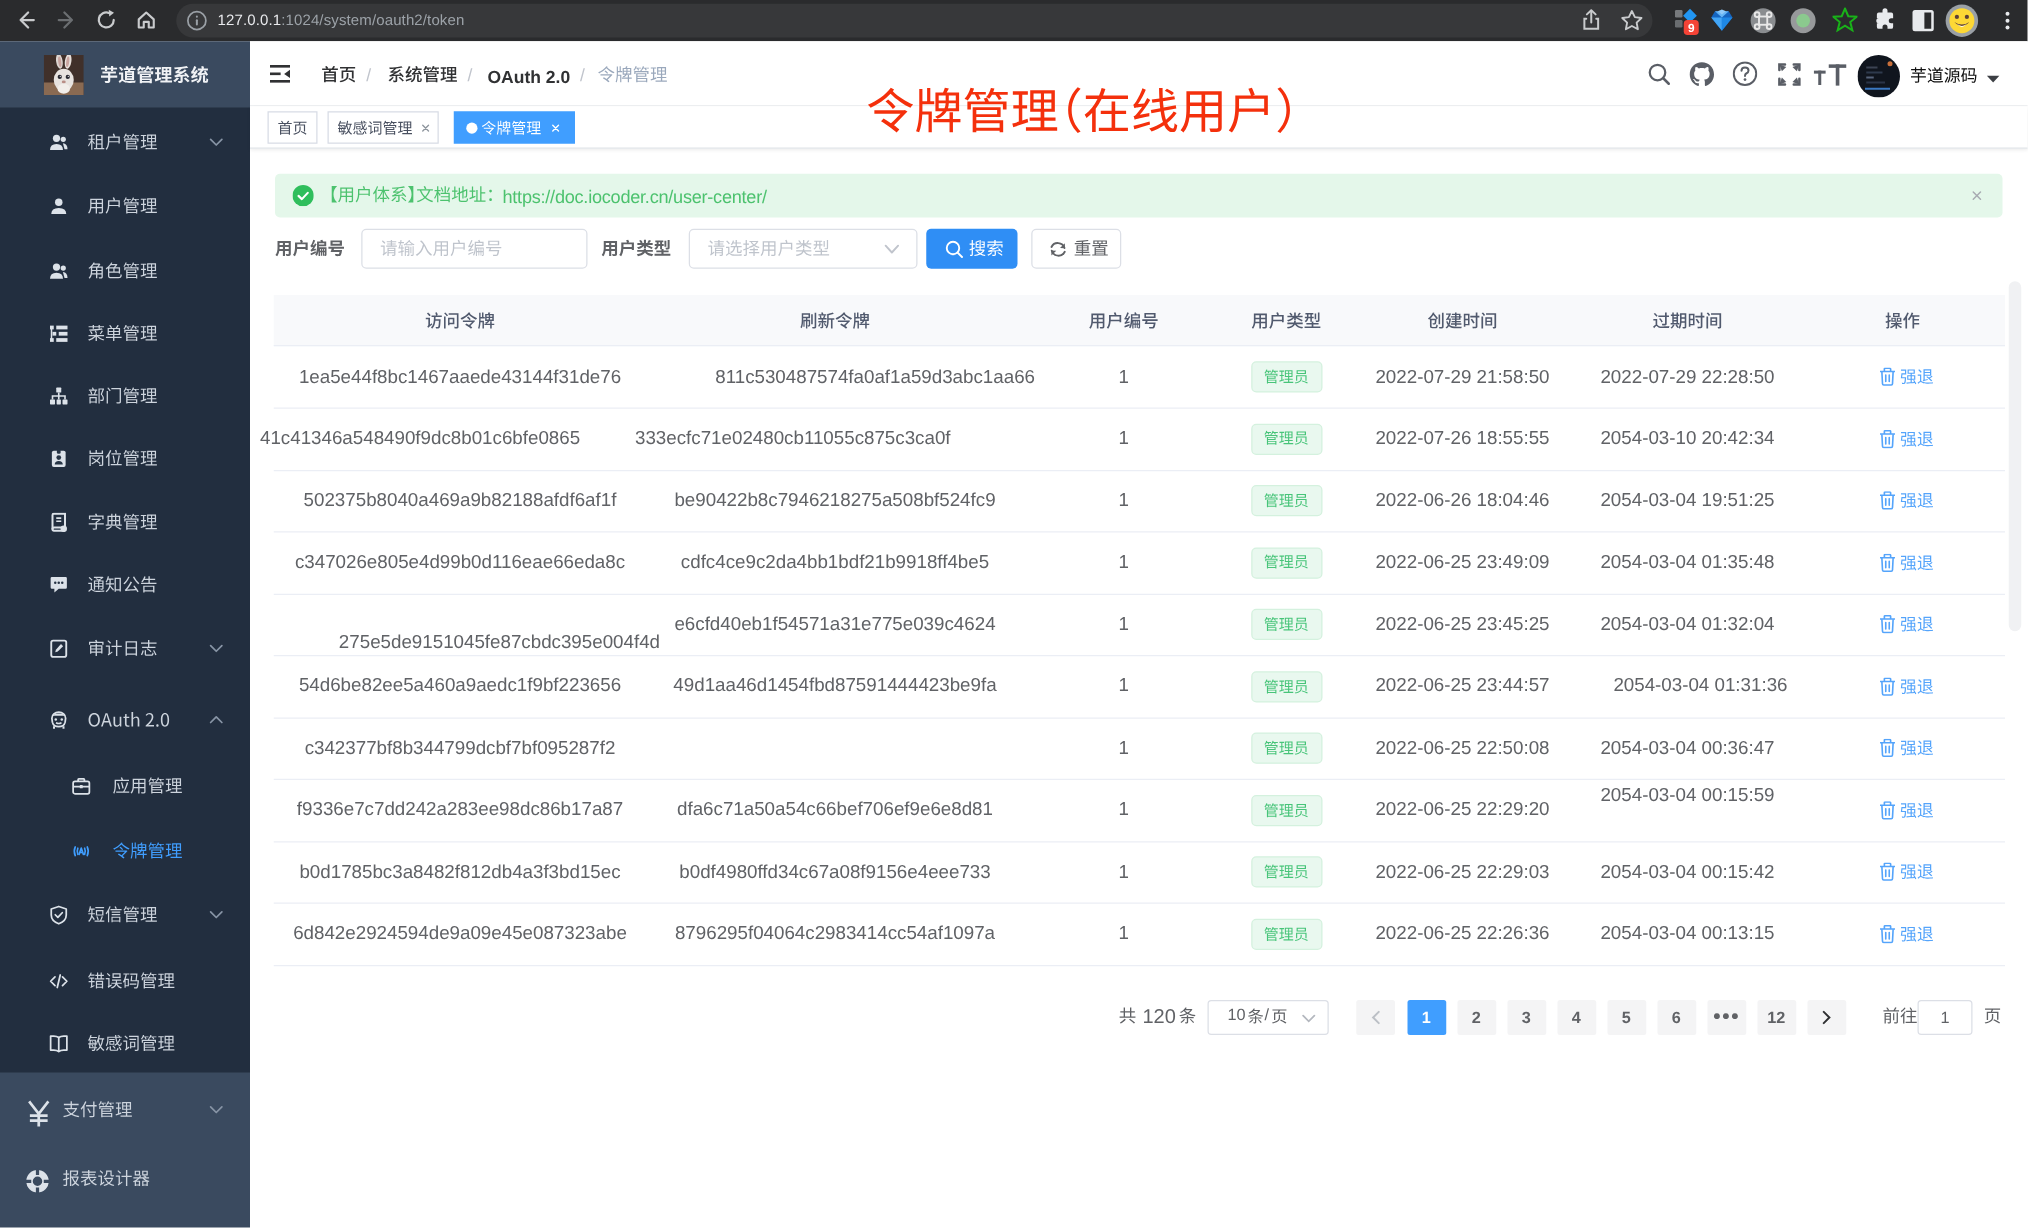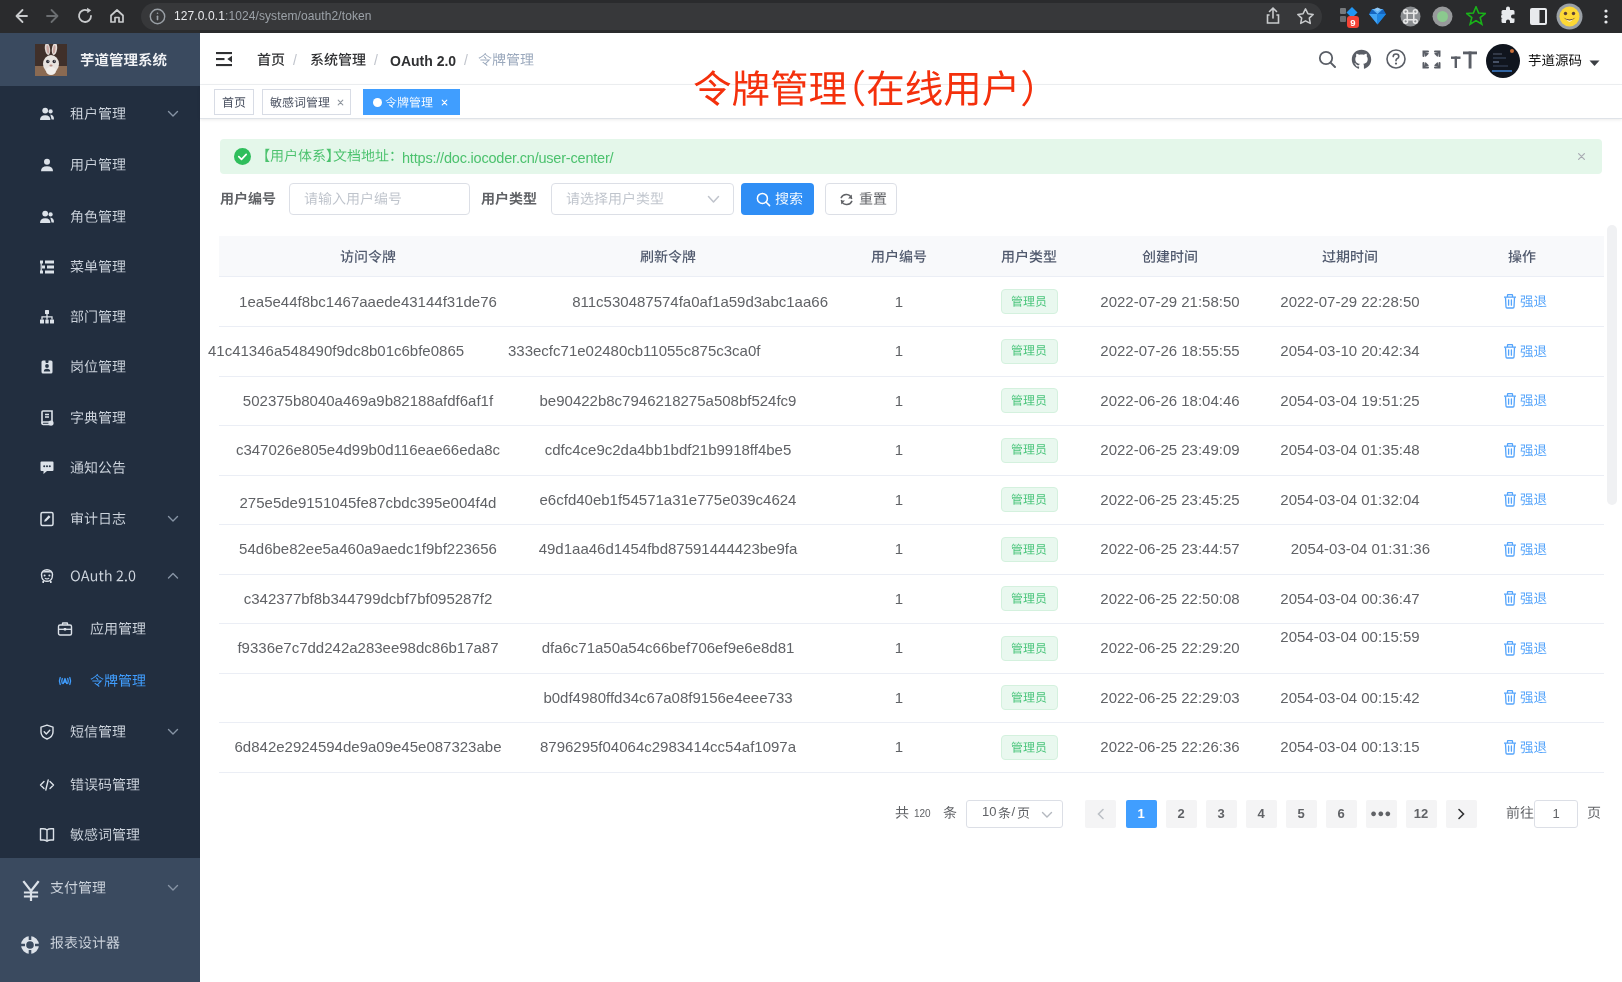--- a/index.html
+++ b/index.html
@@ -503,21 +503,21 @@
     <div class="abs cell" style="left:1270px;top:440.2px;width:160px;text-align:center">2054-03-04 01:35:48</div>
     <svg class="abs" style="left:1503px;top:442.8px" width="14" height="15" viewBox="0 0 14 15">
       <path d="M1 3.2 L13 3.2 M4.5 3 L4.5 1.2 Q4.5 0.6 5.1 0.6 L8.9 0.6 Q9.5 0.6 9.5 1.2 L9.5 3" stroke="#54a4fb" stroke-width="1.3" fill="none"></path>
       <path d="M2.5 3.4 L3 13 Q3.05 14 4 14 L10 14 Q10.95 14 11 13 L11.5 3.4" stroke="#54a4fb" stroke-width="1.3" fill="none"></path>
       <path d="M5.6 6 L5.6 11.2 M8.4 6 L8.4 11.2" stroke="#54a4fb" stroke-width="1.3" stroke-linecap="round"></path>
     </svg>
     <svg style="position:absolute;left:1520.0px;top:441.5px" width="27.7" height="17.6" viewBox="0 0 27.7 17.6">
       <use href="#g_qt"></use>
     </svg>
     <div class="abs" style="left:219px;top:524.0px;width:1385px;height:1px;background:#ebeef5"></div>
-    <div class="abs cell" style="left:208px;top:493px;width:320px;text-align:center">275e5de9151045fe87cbdc395e004f4d</div>
+    <div class="abs cell" style="left:208px;top:504px;width:320px;text-align:right">275e5de9151045fe87cbdc395e004f4d</div>
     <div class="abs cell" style="left:508px;top:489.8px;width:320px;text-align:center">e6cfd40eb1f54571a31e775e039c4624</div>
     <div class="abs cell" style="left:859px;top:489.8px;width:80px;text-align:center">1</div>
     <div class="abs" style="left:1000.5px;top:487.2px;width:57px;height:25px;background:#e9f8ef;border:1px solid #d4f1de;border-radius:4px"></div>
     <svg style="position:absolute;left:1011.0px;top:491.9px" width="36.2" height="15.6" viewBox="0 0 36.2 15.6">
       <use href="#g_adm"></use>
     </svg>
     <div class="abs cell" style="left:1090px;top:489.8px;width:160px;text-align:center">2022-06-25 23:45:25</div>
     <div class="abs cell" style="left:1270px;top:489.8px;width:160px;text-align:center">2054-03-04 01:32:04</div>
     <svg class="abs" style="left:1503px;top:492.2px" width="14" height="15" viewBox="0 0 14 15">
       <path d="M1 3.2 L13 3.2 M4.5 3 L4.5 1.2 Q4.5 0.6 5.1 0.6 L8.9 0.6 Q9.5 0.6 9.5 1.2 L9.5 3" stroke="#54a4fb" stroke-width="1.3" fill="none"></path>
@@ -574,20 +574,21 @@
     <div class="abs cell" style="left:1270px;top:627px;width:160px;text-align:center">2054-03-04 00:15:59</div>
     <svg class="abs" style="left:1503px;top:640.8px" width="14" height="15" viewBox="0 0 14 15">
       <path d="M1 3.2 L13 3.2 M4.5 3 L4.5 1.2 Q4.5 0.6 5.1 0.6 L8.9 0.6 Q9.5 0.6 9.5 1.2 L9.5 3" stroke="#54a4fb" stroke-width="1.3" fill="none"></path>
       <path d="M2.5 3.4 L3 13 Q3.05 14 4 14 L10 14 Q10.95 14 11 13 L11.5 3.4" stroke="#54a4fb" stroke-width="1.3" fill="none"></path>
       <path d="M5.6 6 L5.6 11.2 M8.4 6 L8.4 11.2" stroke="#54a4fb" stroke-width="1.3" stroke-linecap="round"></path>
     </svg>
     <svg style="position:absolute;left:1520.0px;top:639.5px" width="27.7" height="17.6" viewBox="0 0 27.7 17.6">
       <use href="#g_qt"></use>
     </svg>
     <div class="abs" style="left:219px;top:722.0px;width:1385px;height:1px;background:#ebeef5"></div>
+    <div class="abs cell" style="left:208px;top:687.8px;width:320px;text-align:center">b0d1785bc3a8482f812db4a3f3bd15ec</div>
     <div class="abs cell" style="left:508px;top:687.8px;width:320px;text-align:center">b0df4980ffd34c67a08f9156e4eee733</div>
     <div class="abs cell" style="left:859px;top:687.8px;width:80px;text-align:center">1</div>
     <div class="abs" style="left:1000.5px;top:685.2px;width:57px;height:25px;background:#e9f8ef;border:1px solid #d4f1de;border-radius:4px"></div>
     <svg style="position:absolute;left:1011.0px;top:690.0px" width="36.2" height="15.6" viewBox="0 0 36.2 15.6">
       <use href="#g_adm"></use>
     </svg>
     <div class="abs cell" style="left:1090px;top:687.8px;width:160px;text-align:center">2022-06-25 22:29:03</div>
     <div class="abs cell" style="left:1270px;top:687.8px;width:160px;text-align:center">2054-03-04 00:15:42</div>
     <svg class="abs" style="left:1503px;top:690.2px" width="14" height="15" viewBox="0 0 14 15">
       <path d="M1 3.2 L13 3.2 M4.5 3 L4.5 1.2 Q4.5 0.6 5.1 0.6 L8.9 0.6 Q9.5 0.6 9.5 1.2 L9.5 3" stroke="#54a4fb" stroke-width="1.3" fill="none"></path>
@@ -611,21 +612,21 @@
       <path d="M1 3.2 L13 3.2 M4.5 3 L4.5 1.2 Q4.5 0.6 5.1 0.6 L8.9 0.6 Q9.5 0.6 9.5 1.2 L9.5 3" stroke="#54a4fb" stroke-width="1.3" fill="none"></path>
       <path d="M2.5 3.4 L3 13 Q3.05 14 4 14 L10 14 Q10.95 14 11 13 L11.5 3.4" stroke="#54a4fb" stroke-width="1.3" fill="none"></path>
       <path d="M5.6 6 L5.6 11.2 M8.4 6 L8.4 11.2" stroke="#54a4fb" stroke-width="1.3" stroke-linecap="round"></path>
     </svg>
     <svg style="position:absolute;left:1520.0px;top:738.5px" width="27.7" height="17.6" viewBox="0 0 27.7 17.6">
       <use href="#g_qt"></use>
     </svg>
     <svg style="position:absolute;left:895.0px;top:804.4px;" width="14.0" height="18.2" viewBox="0 0 14.0 18.2">
       <path transform="translate(0,13.72) scale(0.014000)" fill="#606266" d="M587 -150C682 -80 804 20 864 80L935 34C870 -27 745 -122 653 -189ZM329 -187C273 -112 160 -25 62 28C79 41 106 65 121 81C222 23 335 -70 407 -157ZM89 -628V-556H280V-318H48V-245H956V-318H720V-556H920V-628H720V-831H643V-628H357V-831H280V-628ZM357 -318V-556H643V-318Z"></path>
     </svg>
-    <div class="abs" style="left:914px;top:803.5px;font-size:10px;color:#606266;height:20px;line-height:20px">120</div>
+    <div class="abs" style="left:914px;top:803.5px;font-size:16px;color:#606266;height:20px;line-height:20px">120</div>
     <svg style="position:absolute;left:943.0px;top:804.4px;" width="14.0" height="18.2" viewBox="0 0 14.0 18.2">
       <path transform="translate(0,13.72) scale(0.014000)" fill="#606266" d="M300 -182C252 -121 162 -48 96 -10C112 2 134 27 146 43C214 -1 307 -84 360 -155ZM629 -145C699 -88 780 -6 818 47L875 4C836 -50 752 -129 683 -184ZM667 -683C624 -631 568 -586 502 -548C439 -585 385 -628 344 -679L348 -683ZM378 -842C326 -751 223 -647 74 -575C91 -564 115 -538 128 -520C191 -554 246 -592 294 -633C333 -587 379 -546 431 -511C311 -454 171 -418 35 -399C49 -382 64 -351 70 -332C219 -356 372 -399 502 -468C621 -404 764 -361 919 -339C929 -359 948 -390 964 -406C820 -424 686 -458 574 -510C661 -566 734 -636 782 -721L732 -752L718 -748H405C426 -774 444 -800 460 -826ZM461 -393V-287H147V-220H461V-3C461 8 457 11 446 11C435 12 395 12 357 10C367 29 377 57 380 76C438 76 477 76 503 65C530 54 537 35 537 -3V-220H852V-287H537V-393Z"></path>
     </svg>
     <div class="abs" style="left:966px;top:799.5px;width:97px;height:28px;border:1px solid #dcdfe6;border-radius:3px;background:#fff"></div>
     <div class="abs" style="left:982px;top:804.0px;font-size:13px;color:#606266">10</div>
     <svg style="position:absolute;left:997.5px;top:805.0px;" width="13.0" height="16.9" viewBox="0 0 13.0 16.9">
       <path transform="translate(0,12.74) scale(0.013000)" fill="#606266" d="M300 -182C252 -121 162 -48 96 -10C112 2 134 27 146 43C214 -1 307 -84 360 -155ZM629 -145C699 -88 780 -6 818 47L875 4C836 -50 752 -129 683 -184ZM667 -683C624 -631 568 -586 502 -548C439 -585 385 -628 344 -679L348 -683ZM378 -842C326 -751 223 -647 74 -575C91 -564 115 -538 128 -520C191 -554 246 -592 294 -633C333 -587 379 -546 431 -511C311 -454 171 -418 35 -399C49 -382 64 -351 70 -332C219 -356 372 -399 502 -468C621 -404 764 -361 919 -339C929 -359 948 -390 964 -406C820 -424 686 -458 574 -510C661 -566 734 -636 782 -721L732 -752L718 -748H405C426 -774 444 -800 460 -826ZM461 -393V-287H147V-220H461V-3C461 8 457 11 446 11C435 12 395 12 357 10C367 29 377 57 380 76C438 76 477 76 503 65C530 54 537 35 537 -3V-220H852V-287H537V-393Z"></path>
     </svg>
     <div class="abs" style="left:1011.5px;top:804.0px;font-size:13px;color:#606266">/</div>
     <svg style="position:absolute;left:1017.0px;top:805.0px;" width="13.0" height="16.9" viewBox="0 0 13.0 16.9">

